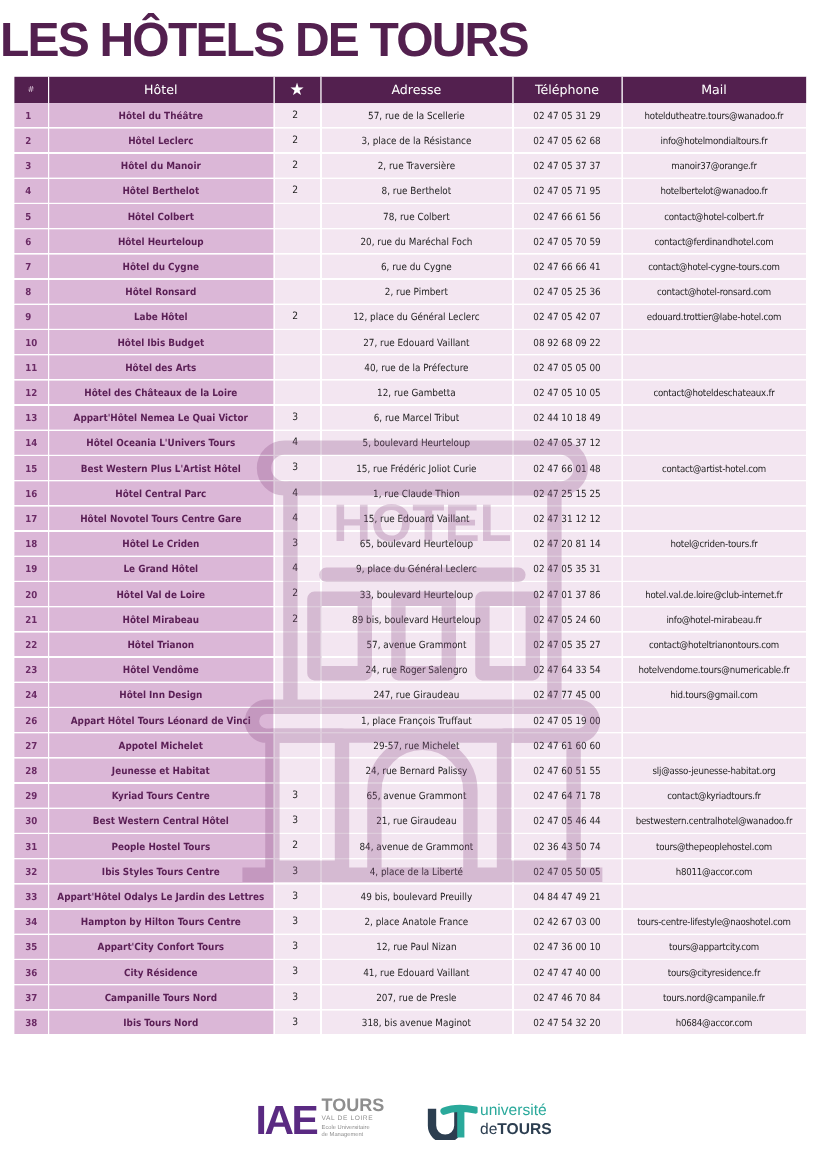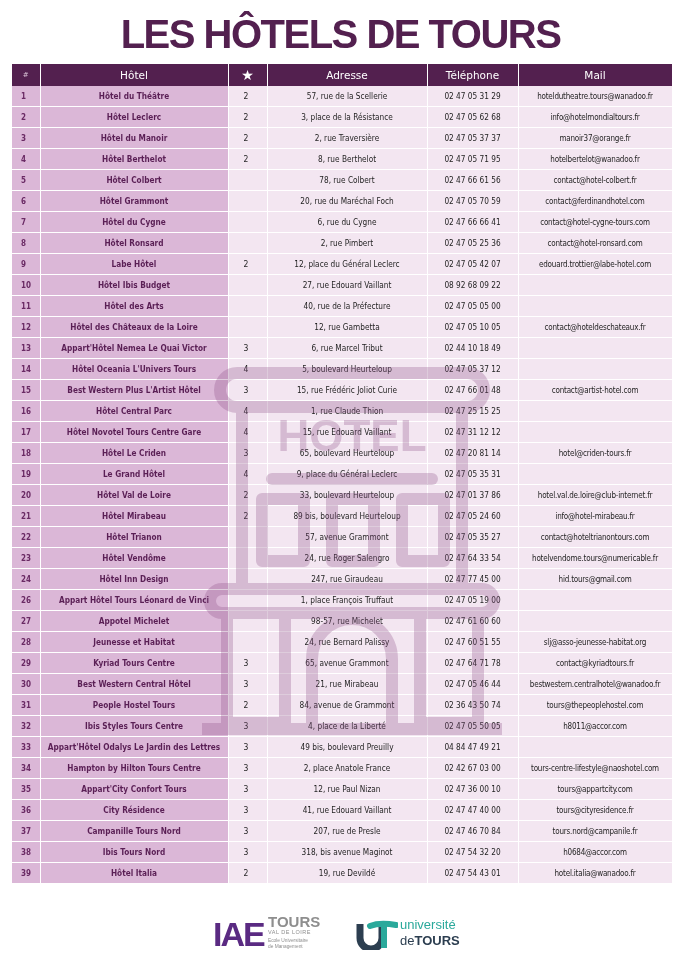--- a/index.html
+++ b/index.html
@@ -1,17 +1,17 @@
 <!DOCTYPE html>
 <html><head>
 <meta charset="utf-8">
 <style>
   html, body { margin:0; padding:0; background:#ffffff; }
   body { width:681px; height:962px; position:relative; overflow:hidden; font-family:"DejaVu Sans", sans-serif; }
-  .title { position:absolute; top:8px; left:0; width:681px; text-align:center; color:#53204f; font-family:"Liberation Sans", sans-serif; font-weight:bold; font-size:40px; letter-spacing:-1.5px; line-height:52px; }
+  .title { position:absolute; top:8px; left:0; width:681px; text-align:left; color:#53204f; font-family:"Liberation Sans", sans-serif; font-weight:bold; font-size:40px; letter-spacing:-1.5px; line-height:52px; }
   .table-wrap { position:absolute; left:12px; top:64px; width:660px; }
   table { border-collapse:collapse; width:660px; table-layout:fixed; position:relative; z-index:1; }
   th { background:#53204f; color:#ffffff; font-weight:normal; font-size:10.5px; height:22px; padding:0; border-right:1px solid #ffffff; text-align:center; font-family:"DejaVu Sans", sans-serif; }
   th.num { font-size:7px; color:#d9c2d6; font-weight:normal; }
   th.star { font-size:14px; }
   td { height:20px; padding:0; font-size:8.2px; text-align:center; white-space:nowrap; overflow:hidden; border-bottom:1px solid #ffffff; border-right:1px solid #ffffff; font-family:"DejaVu Sans Condensed","DejaVu Sans", sans-serif; color:#1e1e1e; }
   td.num { background:#dbb7d7; color:#6a2a64; font-weight:bold; text-align:left; padding-left:9px; font-size:8px; }
   td.name { background:#dbb7d7; color:#5a1f55; font-weight:bold; font-size:8.2px; }
   td.light { background:#f3e6f1; }
   td.stars { text-align:left; padding-left:15px; font-size:8.5px; }
@@ -90,21 +90,21 @@
         <tr>
           <td class="num">5</td>
           <td class="name">Hôtel Colbert</td>
           <td class="light stars"></td>
           <td class="light">78, rue Colbert</td>
           <td class="light">02 47 66 61 56</td>
           <td class="light mail">contact@hotel-colbert.fr</td>
         </tr>
         <tr>
           <td class="num">6</td>
-          <td class="name">Hôtel Grammont</td>
+          <td class="name">Hôtel Heurteloup</td>
           <td class="light stars"></td>
           <td class="light">20, rue du Maréchal Foch</td>
           <td class="light">02 47 05 70 59</td>
           <td class="light mail">contact@ferdinandhotel.com</td>
         </tr>
         <tr>
           <td class="num">7</td>
           <td class="name">Hôtel du Cygne</td>
           <td class="light stars"></td>
           <td class="light">6, rue du Cygne</td>
@@ -252,21 +252,21 @@
           <td class="name">Appart Hôtel Tours Léonard de Vinci</td>
           <td class="light stars"></td>
           <td class="light">1, place François Truffaut</td>
           <td class="light">02 47 05 19 00</td>
           <td class="light mail"></td>
         </tr>
         <tr>
           <td class="num">27</td>
           <td class="name">Appotel Michelet</td>
           <td class="light stars"></td>
-          <td class="light">98-57, rue Michelet</td>
+          <td class="light">29-57, rue Michelet</td>
           <td class="light">02 47 61 60 60</td>
           <td class="light mail"></td>
         </tr>
         <tr>
           <td class="num">28</td>
           <td class="name">Jeunesse et Habitat</td>
           <td class="light stars"></td>
           <td class="light">24, rue Bernard Palissy</td>
           <td class="light">02 47 60 51 55</td>
           <td class="light mail">slj@asso-jeunesse-habitat.org</td>
@@ -276,21 +276,21 @@
           <td class="name">Kyriad Tours Centre</td>
           <td class="light stars">3</td>
           <td class="light">65, avenue Grammont</td>
           <td class="light">02 47 64 71 78</td>
           <td class="light mail">contact@kyriadtours.fr</td>
         </tr>
         <tr>
           <td class="num">30</td>
           <td class="name">Best Western Central Hôtel</td>
           <td class="light stars">3</td>
-          <td class="light">21, rue Mirabeau</td>
+          <td class="light">21, rue Giraudeau</td>
           <td class="light">02 47 05 46 44</td>
           <td class="light mail">bestwestern.centralhotel@wanadoo.fr</td>
         </tr>
         <tr>
           <td class="num">31</td>
           <td class="name">People Hostel Tours</td>
           <td class="light stars">2</td>
           <td class="light">84, avenue de Grammont</td>
           <td class="light">02 36 43 50 74</td>
           <td class="light mail">tours@thepeoplehostel.com</td>
@@ -343,28 +343,20 @@
           <td class="light">02 47 46 70 84</td>
           <td class="light mail">tours.nord@campanile.fr</td>
         </tr>
         <tr>
           <td class="num">38</td>
           <td class="name">Ibis Tours Nord</td>
           <td class="light stars">3</td>
           <td class="light">318, bis avenue Maginot</td>
           <td class="light">02 47 54 32 20</td>
           <td class="light mail">h0684@accor.com</td>
-        </tr>
-        <tr>
-          <td class="num">39</td>
-          <td class="name">Hôtel Italia</td>
-          <td class="light stars">2</td>
-          <td class="light">19, rue Devildé</td>
-          <td class="light">02 47 54 43 01</td>
-          <td class="light mail">hotel.italia@wanadoo.fr</td>
         </tr>
       </tbody>
   </table>
 
   <svg class="watermark" viewBox="0 0 300 390" fill="none" stroke="#8a4c84" stroke-width="12" stroke-linecap="round" stroke-linejoin="round">
     <rect x="18" y="14" width="264" height="34" rx="17"></rect>
     <path d="M40 48 V230 M260 48 V230"></path>
     <text x="150" y="92" text-anchor="middle" font-family="Liberation Sans, sans-serif" font-weight="bold" font-size="44" fill="#8a4c84" stroke="none">HOTEL</text>
     <path d="M70 120 H230"></path>
     <rect x="60" y="140" width="42" height="62"></rect>

